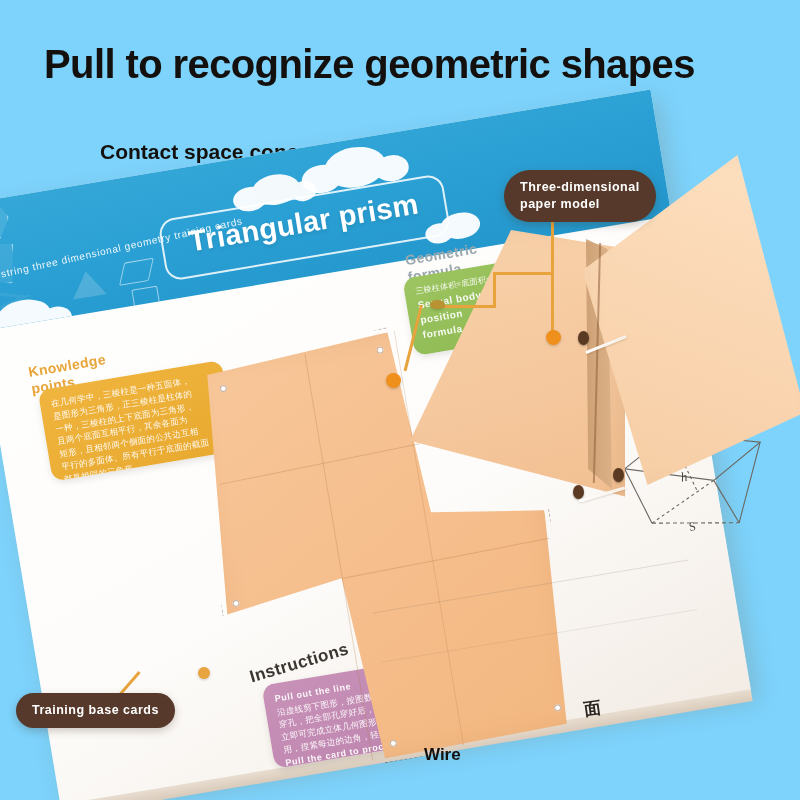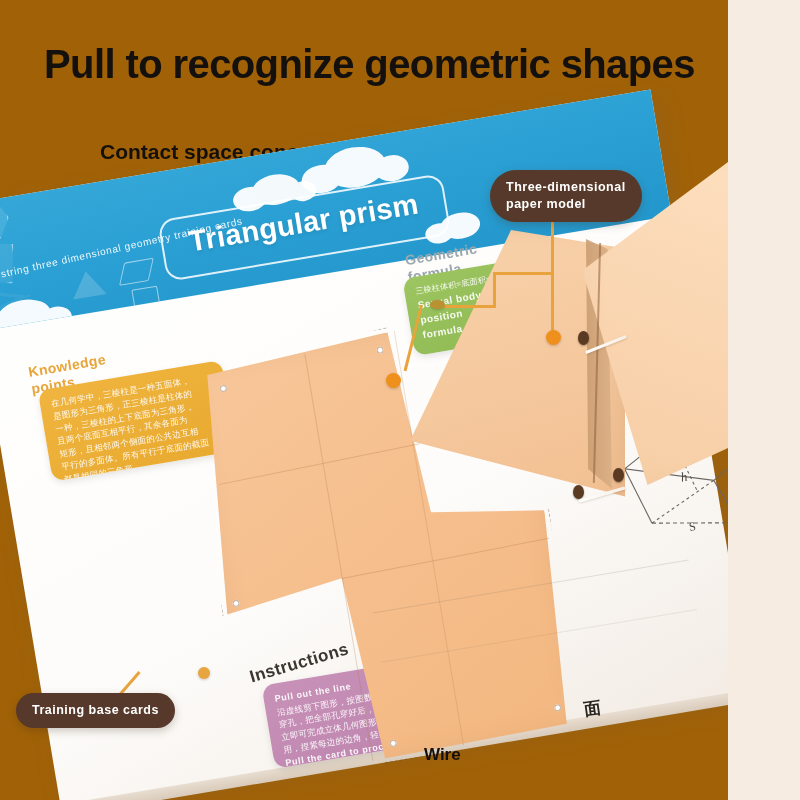--- a/index.html
+++ b/index.html
@@ -2,21 +2,21 @@
 <html><head>
 <meta charset="utf-8">
 <style>
   * { margin:0; padding:0; box-sizing:border-box; }
   html,body { width:800px; height:800px; overflow:hidden; }
   body {
     font-family:"Liberation Sans", sans-serif;
     background:#f6ece2;
     position:relative;
   }
-  #stage { position:absolute; inset:0; width:728px; height:800px; overflow:hidden; background:#a16207; }
+  #stage { position:absolute; inset:0; width:800px; height:800px; overflow:hidden; background:#7dd3fc; }
 
   
   .headline {
     position:absolute; left:44px; top:42px;
     font-size:40px; font-weight:bold; color:#14100d;
     letter-spacing:-0.6px; white-space:nowrap;
     font-stretch:condensed;
   }
   .sub1 {
     position:absolute; left:100px; top:140px;
@@ -197,21 +197,21 @@
   }
 
   
   .badge {
     position:absolute; background:#56392a; color:#fff;
     border-radius:26px; padding:9px 16px;
     font-size:12.5px; font-weight:bold; line-height:1.35;
     letter-spacing:.5px; white-space:pre-line;
     box-shadow:0 3px 8px rgba(70,45,28,.26);
   }
-  .badge-model { left:490px; top:170px; }
+  .badge-model { left:504px; top:170px; }
   .badge-cards { left:16px; top:693px; white-space:nowrap; }
 
   .conn { position:absolute; background:#e8a33c; }
   .dot {
     position:absolute; width:15px; height:15px; border-radius:50%;
     background:#f0901c; box-shadow:0 1px 3px rgba(0,0,0,.2);
   }
   .dot.small { width:12px; height:12px; background:#e8a43f; }
   .dot.olive { width:15px; height:9px; border-radius:50%; background:#b99231; }
 

